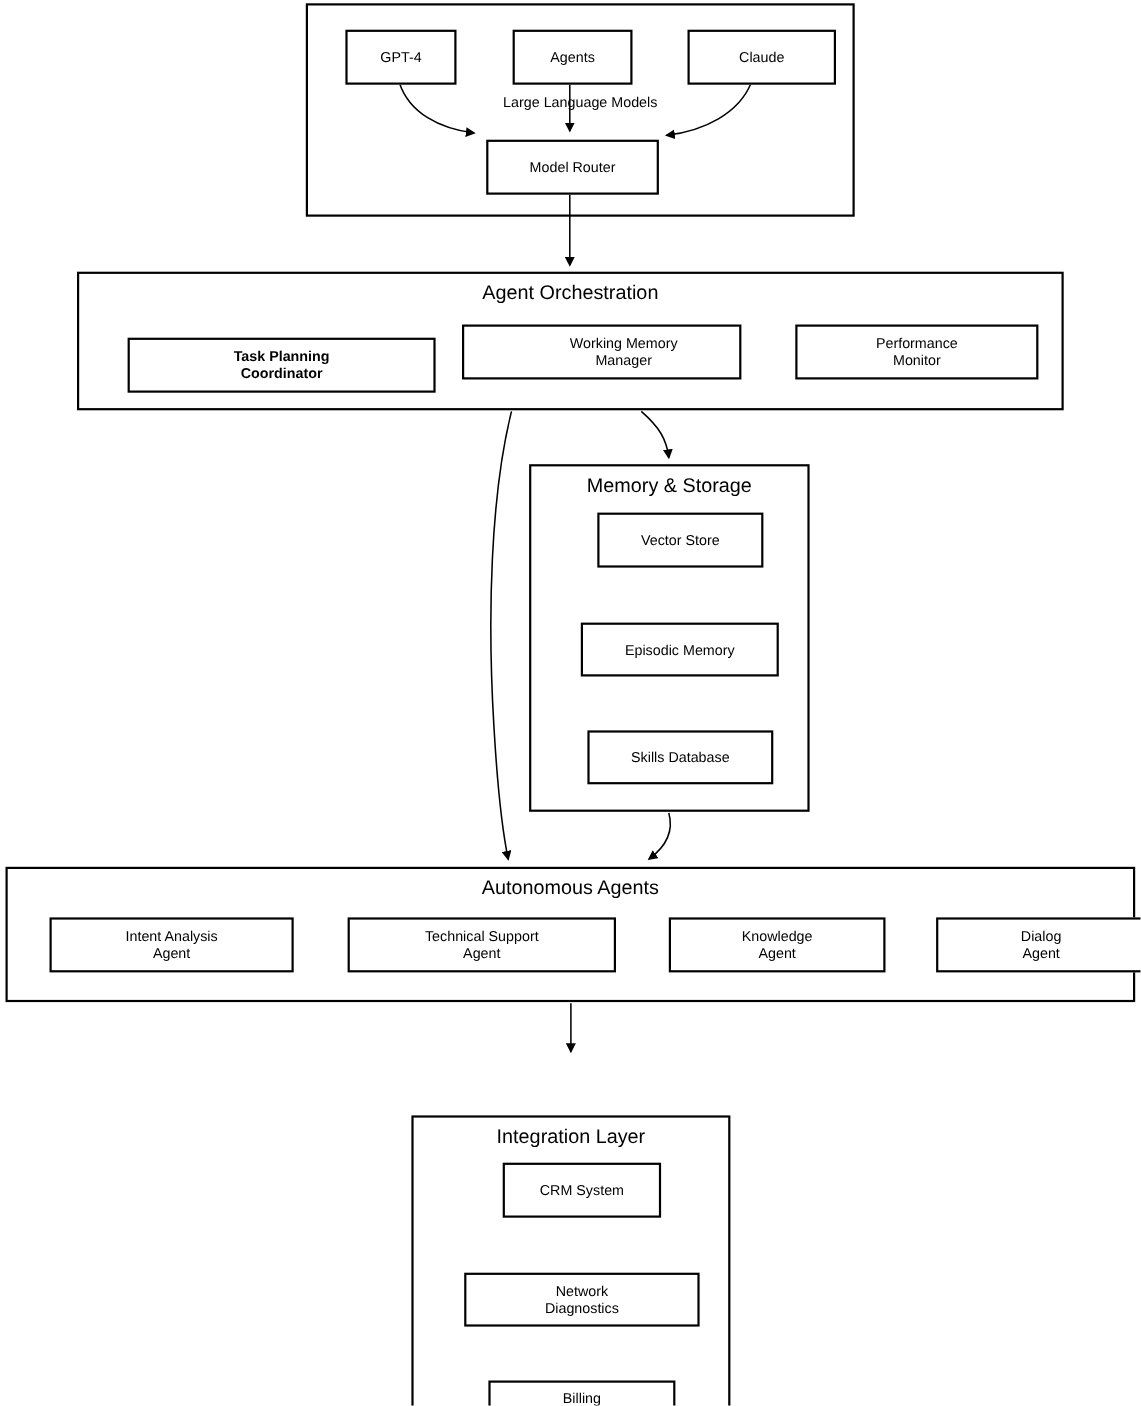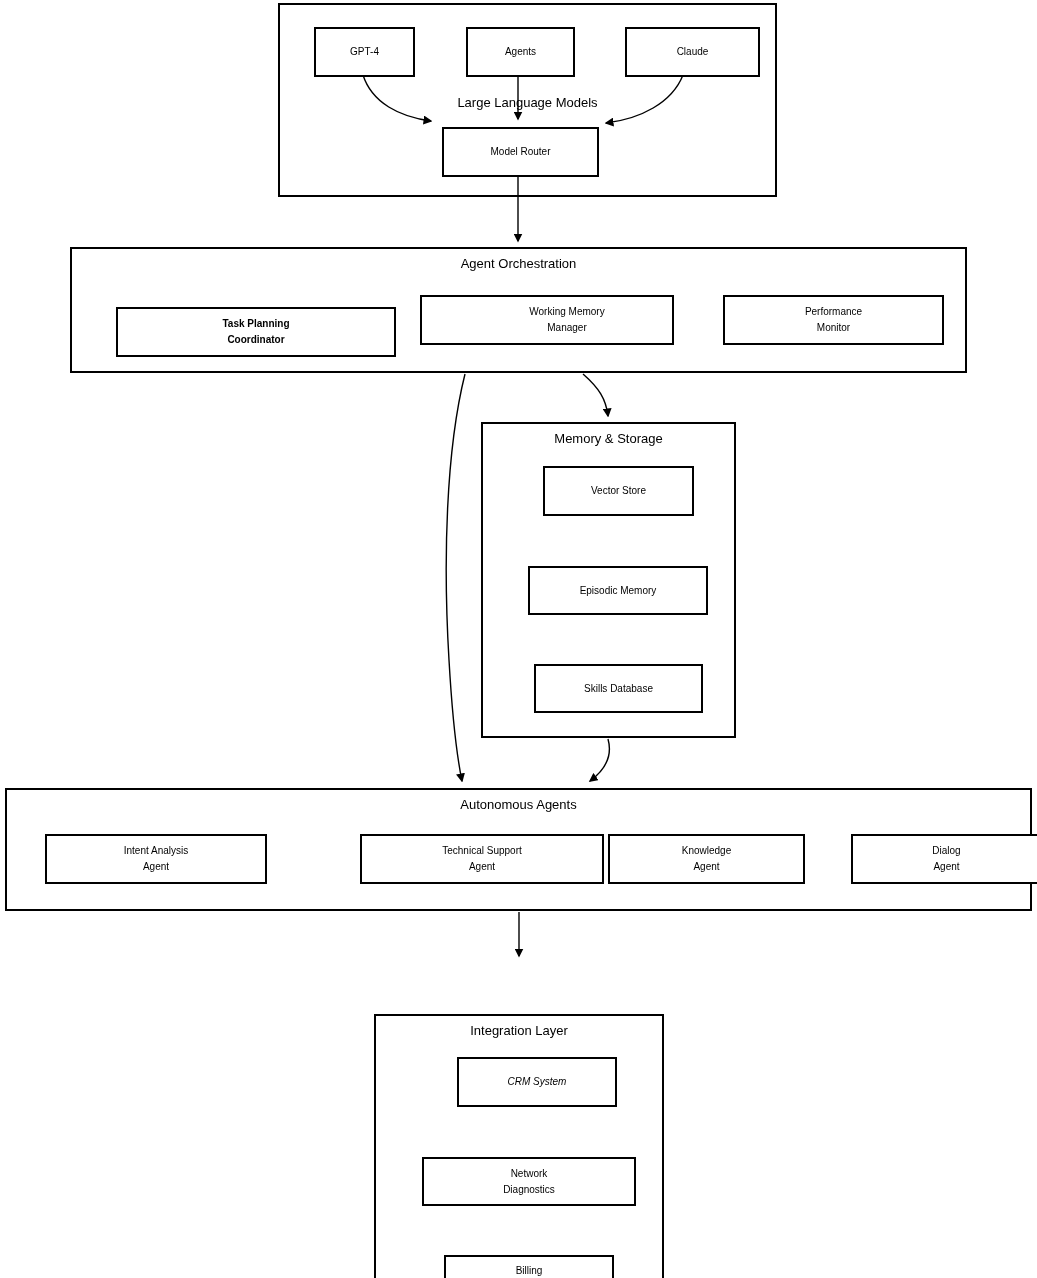--- a/index.html
+++ b/index.html
@@ -15,33 +15,33 @@
   .container{
     position:absolute;
     border:2px solid #000000;
     background:transparent;
     box-sizing:border-box;
   }
   .container-title{
     position:absolute;
     left:50%;top:7px;
     transform:translateX(-50%);
-    font-size:13px;
+    font-size:18px;
     white-space:nowrap;
     text-align:center;
   }
   .node{
     position:absolute;
     border:2px solid #000000;
     background:#ffffff;
     box-sizing:border-box;
     display:flex;align-items:center;justify-content:center;
   }
   .node-label{
-    font-size:10px;
+    font-size:13px;
     line-height:16px;
     text-align:center;
     white-space:pre-line;
   }
   .float-label{
     position:absolute;
     font-size:13px;
     white-space:nowrap;
     text-align:center;
     transform:translateX(-50%);
@@ -64,21 +64,21 @@
       <path d="M683,75 C672,103 640,119 606,123" marker-end="url(#arrow)"></path>
       <path d="M518,175 L518,241" marker-end="url(#arrow)"></path>
       <path d="M583,374 C599,388 606,399 608,416" marker-end="url(#arrow)"></path>
       <path d="M465,374 C446,450 443,560 449,660 C452,712 456,752 462,781" marker-end="url(#arrow)"></path>
       <path d="M608,739 C613,757 605,770 590,781" marker-end="url(#arrow)"></path>
       <path d="M519,912 L519,956" marker-end="url(#arrow)"></path>
     </g>
   </svg>
 
   <div class="container" style="left:278px;top:3px;width:499px;height:194px;">
-    <span class="float-label" style="left:50%;top:90px;">Large Language Models</span>
+    <span class="float-label" style="left:50%;top:80px;">Large Language Models</span>
     <div class="node" style="left:34px;top:22px;width:101px;height:50px;">
       <span class="node-label">GPT-4</span>
     </div>
     <div class="node" style="left:186px;top:22px;width:109px;height:50px;">
       <span class="node-label">Agents</span>
     </div>
     <div class="node" style="left:345px;top:22px;width:135px;height:50px;">
       <span class="node-label">Claude</span>
     </div>
     <div class="node" style="left:162px;top:122px;width:157px;height:50px;">
@@ -114,37 +114,37 @@
       <span class="node-label">Skills Database</span>
     </div>
   </div>
 
   <div class="container" style="left:5px;top:788px;width:1027px;height:123px;">
     <span class="container-title">Autonomous Agents</span>
     <div class="node" style="left:38px;top:44px;width:222px;height:50px;">
       <span class="node-label">Intent Analysis
 Agent</span>
     </div>
-    <div class="node" style="left:309px;top:44px;width:244px;height:50px;margin-left:44px;">
+    <div class="node" style="left:309px;top:44px;width:244px;height:50px;">
       <span class="node-label">Technical Support
 Agent</span>
     </div>
     <div class="node" style="left:601px;top:44px;width:197px;height:50px;">
       <span class="node-label">Knowledge
 Agent</span>
     </div>
     <div class="node" style="left:844px;top:44px;width:191px;height:50px;">
       <span class="node-label">Dialog
 Agent</span>
     </div>
   </div>
 
   <div class="container" style="left:374px;top:1014px;width:290px;height:313px;">
     <span class="container-title">Integration Layer</span>
-    <div class="node" style="left:81px;top:41px;width:160px;height:50px;font-style:italic;">
+    <div class="node" style="left:81px;top:41px;width:144px;height:50px;">
       <span class="node-label">CRM System</span>
     </div>
     <div class="node" style="left:46px;top:141px;width:214px;height:49px;">
       <span class="node-label">Network
 Diagnostics</span>
     </div>
     <div class="node" style="left:68px;top:239px;width:170px;height:48px;">
       <span class="node-label">Billing
 System</span>
     </div>

